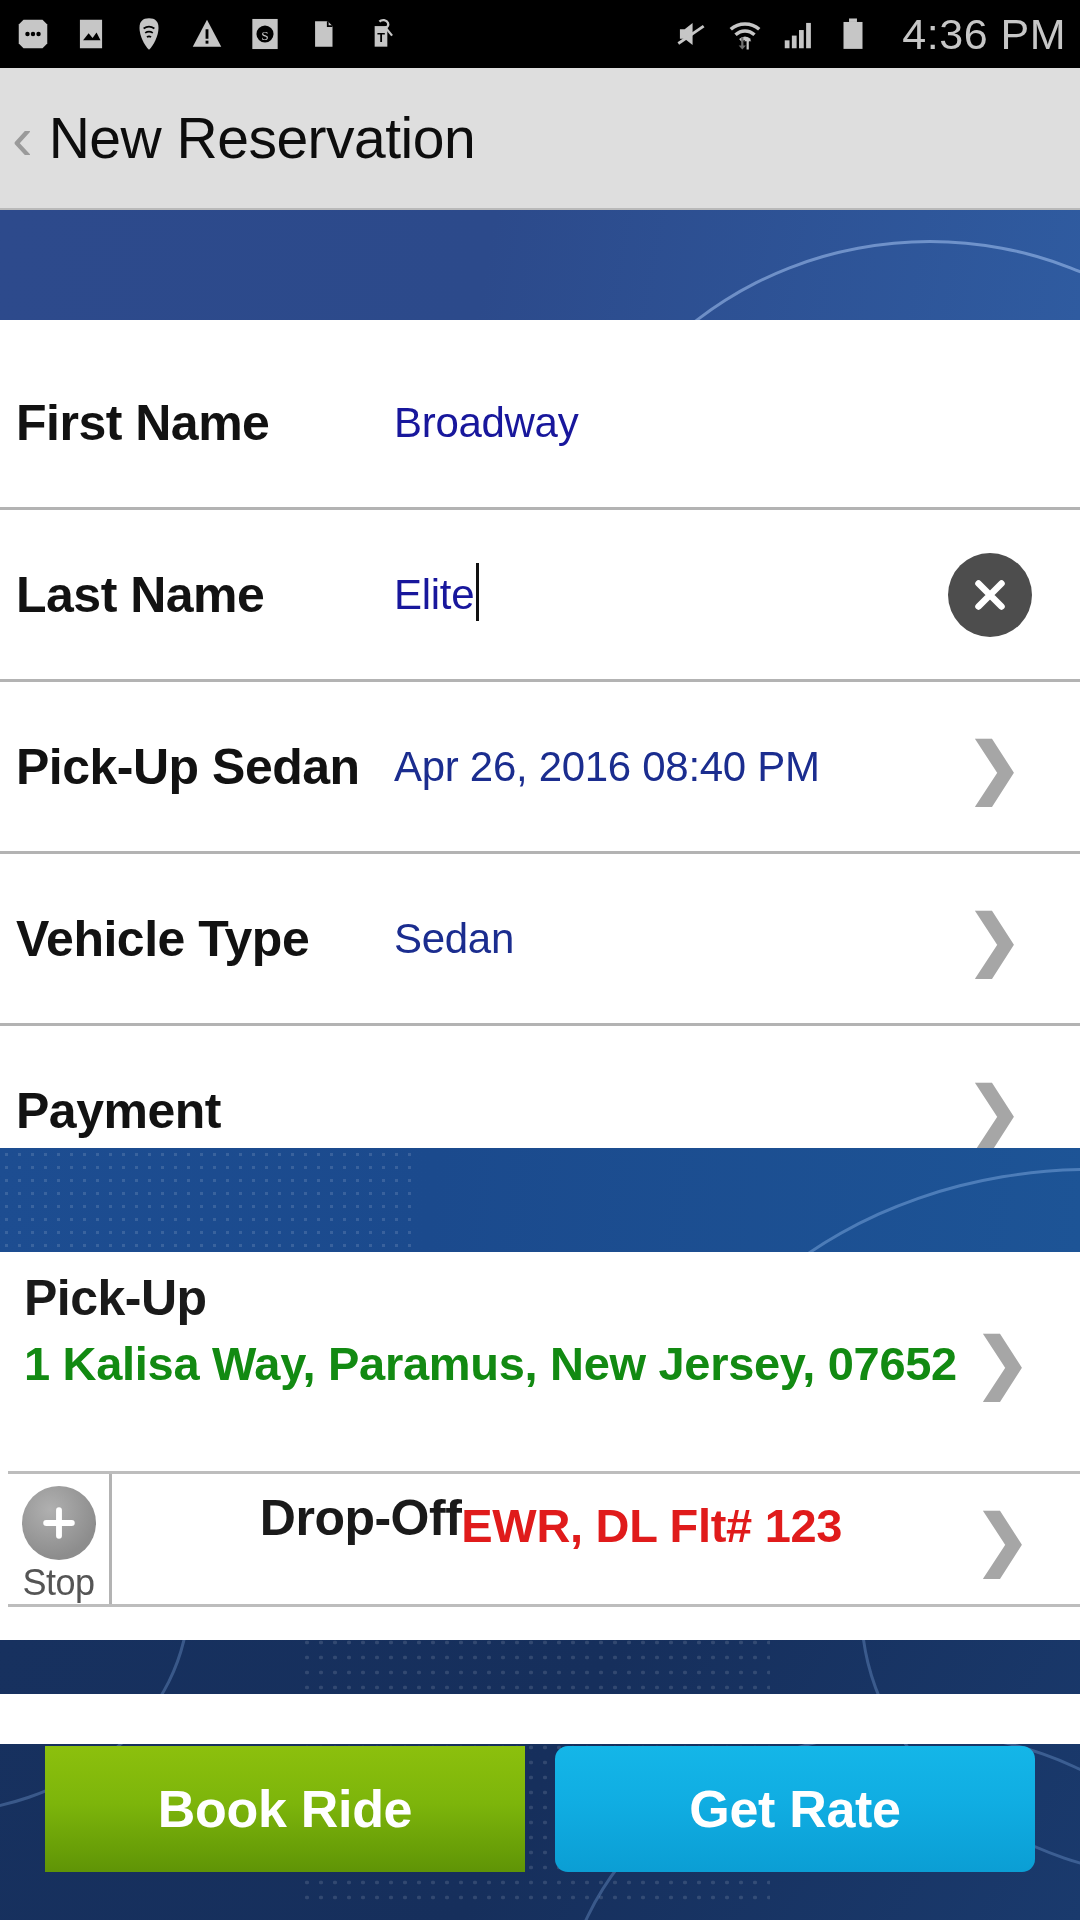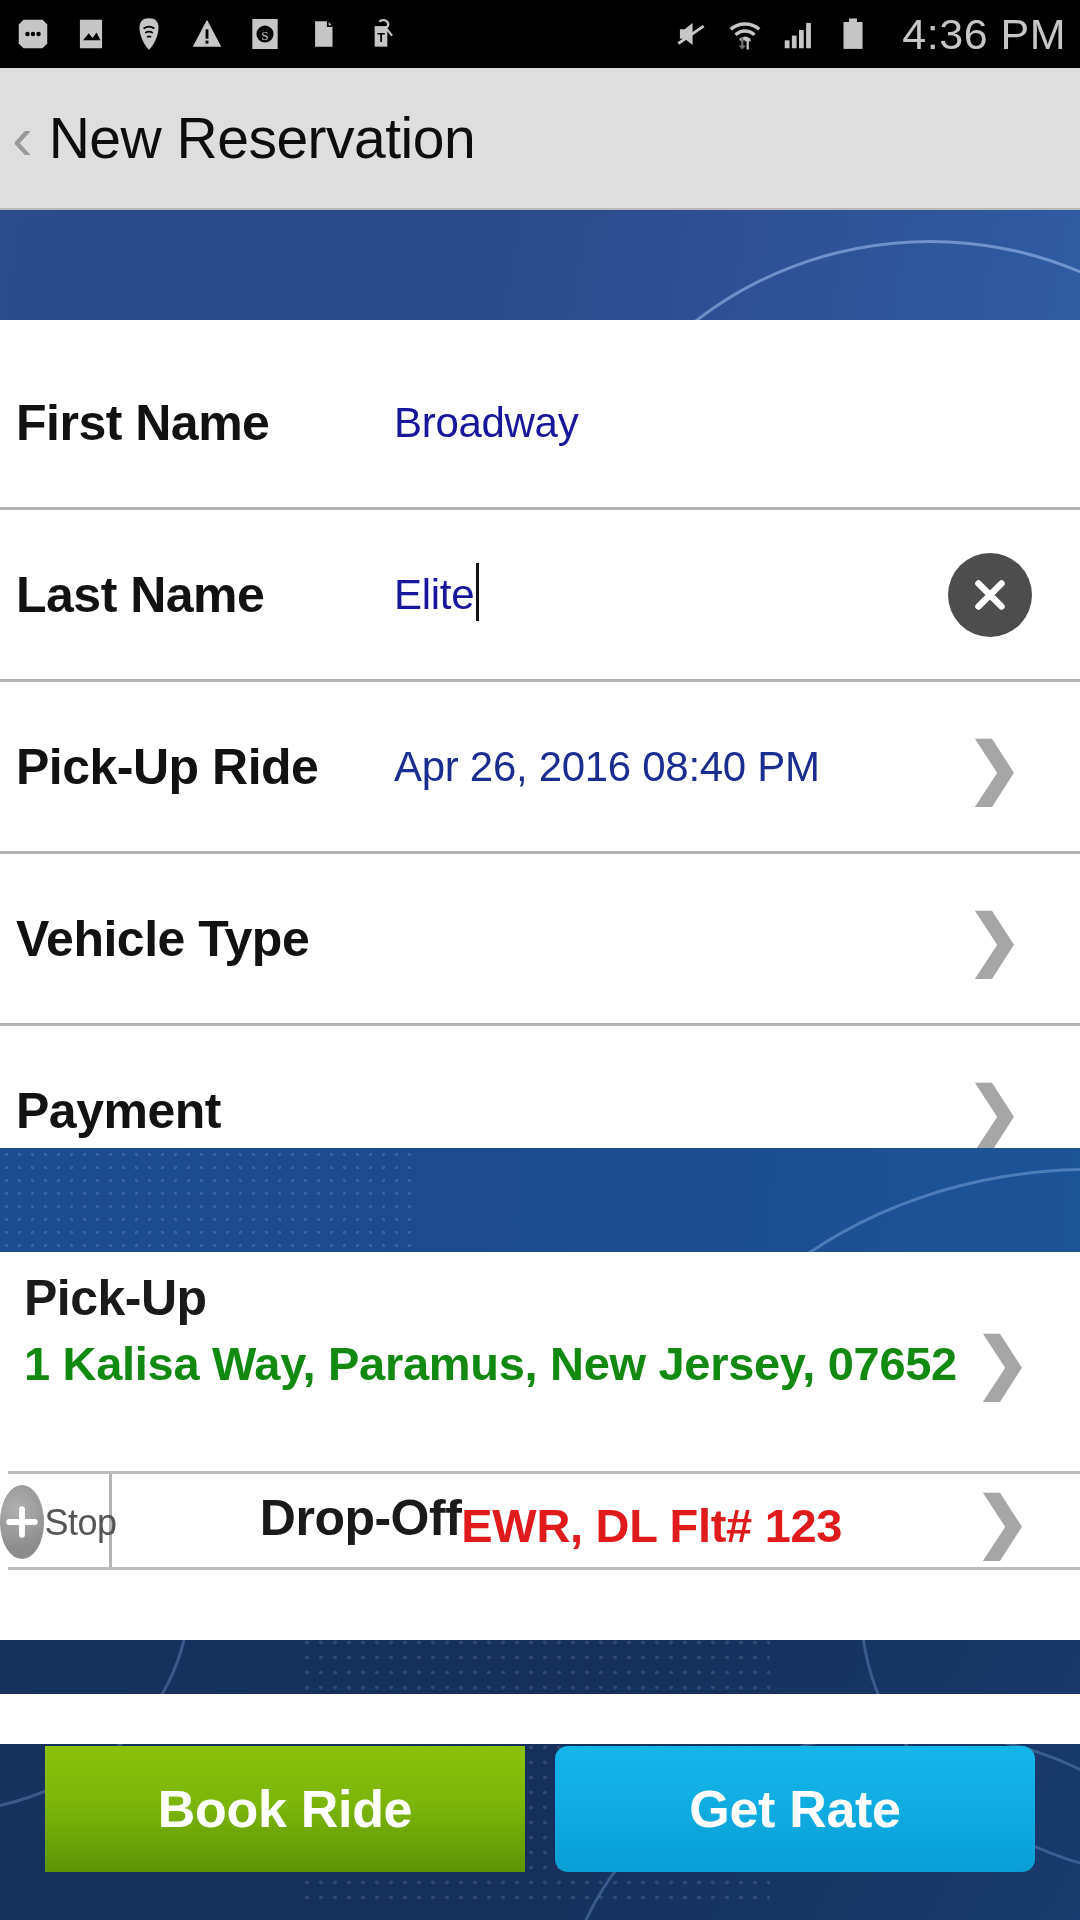--- a/index.html
+++ b/index.html
@@ -89,22 +89,22 @@
     position:relative; width:1080px; background:#fff;
     border-bottom:3px solid #bdbdbd; display:flex; align-items:stretch;
   }
   .addr-pickup { height:222px; padding:18px 120px 0 16px; flex-direction:column; }
   .addr-title { font-size:50px; font-weight:bold; color:#1a1a1a; letter-spacing:-0.5px; line-height:1.15; }
   .addr-sub { font-size:47px; color:#128a12; line-height:1.18; margin-top:8px; letter-spacing:-0.3px;font-weight:bold; }
   .addr-sub.red { color:#e01b1b; }
 
   .stop-col {
     width:104px; flex-shrink:0; border-right:3px solid #b3b3b3;
-    display:flex; flex-direction:row; align-items:center; justify-content:center;
-    padding-top:4px;
+    display:flex; flex-direction:column; align-items:center; justify-content:center;
+    padding-top:12px;
   }
   .stop-circle {
     width:74px; height:74px; border-radius:50%;
     background:radial-gradient(circle at 38% 32%,#b0b0b0,#8d8d8d 70%);
     display:flex; align-items:center; justify-content:center; margin-bottom:2px;
   }
   .stop-circle svg { width:44px; height:44px; }
   .stop-label { font-size:36px; color:#555; letter-spacing:-0.5px; }
   .dropoff-body { flex:1; padding:16px 120px 14px 22px; display:flex; flex-direction:row; justify-content:center; }
 
@@ -223,27 +223,28 @@
       <span class="row-value">Elite</span>
         <span class="text-caret"></span>
       <div class="clear-btn">
         <svg viewBox="0 0 24 24">
           <path d="M6 6l12 12M18 6L6 18" stroke="#fff" stroke-width="3.4" stroke-linecap="round"></path>
         </svg>
       </div>
     </div>
 
     <div class="row">
-      <span class="row-label">Pick-Up Ride</span>
+      <span class="row-label">Pick-Up Sedan</span>
       <span class="row-value navy">Apr 26, 2016 08:40 PM</span>
       <span class="caret">❯</span>
     </div>
 
     <div class="row">
       <span class="row-label">Vehicle Type</span>
+      <span class="row-value navy">Sedan</span>
       <span class="caret">❯</span>
     </div>
 
     <div class="row">
       <span class="row-label">Payment</span>
       <span class="caret">❯</span>
     </div>
   </div>
 
   <div class="band band-mid">

